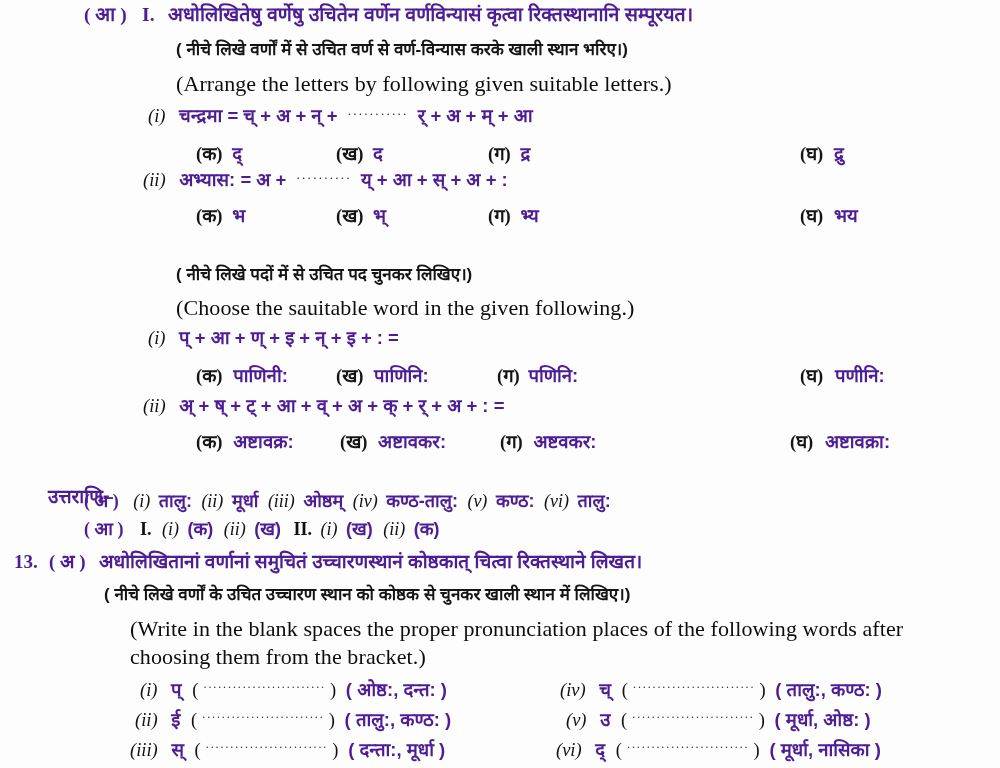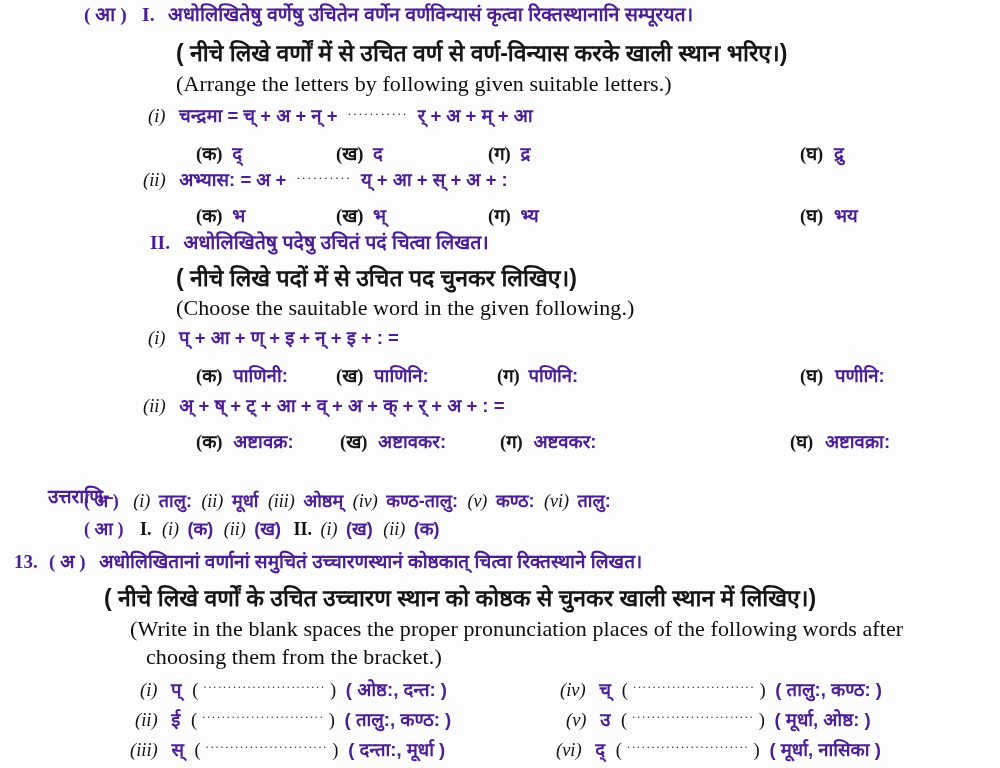--- a/index.html
+++ b/index.html
@@ -52,21 +52,21 @@
   .rn-b {
     font-family: "Liberation Serif", "DejaVu Serif", serif;
     font-weight: 700;
     font-style: normal;
   }
   .paren {
     font-family: "Liberation Serif", "DejaVu Serif", serif;
   }
   
   .s-head   { font-size: 19.5px; }
-  .s-sub    { font-size: 23px; }
+  .s-sub    { font-size: 17px; }
   .s-eng    { font-size: 22px; }
   .s-item   { font-size: 18.5px; }
   .s-ans    { font-size: 18px; }
   .s-q      { font-size: 19px; }
 
   
   .optrow {
     position: absolute;
     white-space: nowrap;
   }
@@ -151,24 +151,20 @@
     <span class="opt" style="left:488px;">
       <span class="paren dev-reg">(ग)</span>
       <span class="dev" style="margin-left:5px;">भ्य</span>
     </span>
     <span class="opt" style="left:800px;">
       <span class="paren dev-reg">(घ)</span>
       <span class="dev" style="margin-left:6px;">भय</span>
     </span>
   </div>
 
-  <div class="row dev s-head" style="left:150px; top:232px;">
-    <span class="rn-b">II.</span>
-    <span style="margin-left:8px;">अधोलिखितेषु पदेषु उचितं पदं चित्वा लिखत।</span>
-  </div>
 
   <div class="row dev-reg s-sub" style="left:176px; top:266px;">( नीचे लिखे पदों में से उचित पद चुनकर लिखिए।)</div>
 
   <div class="row eng s-eng" style="left:176px; top:296px;">(Choose the sauitable word in the given following.)</div>
 
   <div class="row s-item" style="left:148px; top:328px;">
     <span class="rn paren">(i)</span>
     <span class="dev" style="margin-left:9px;">प् + आ + ण् + इ + न् + इ + :   =</span>
   </div>
 
@@ -269,21 +265,21 @@
 
   <div class="row dev s-q" style="left:14px; top:552px;">
     <span class="rn-b">13.</span>
     <span class="paren" style="margin-left:6px;">( अ )</span>
     <span style="margin-left:8px;">अधोलिखितानां वर्णानां समुचितं उच्चारणस्थानं कोष्ठकात् चित्वा रिक्तस्थाने लिखत।</span>
   </div>
 
   <div class="row dev-reg s-sub" style="left:104px; top:586px;">( नीचे लिखे वर्णों के उचित उच्चारण स्थान को कोष्ठक से चुनकर खाली स्थान में लिखिए।)</div>
 
   <div class="row eng s-eng" style="left:130px; top:617px;">(Write in the blank spaces the proper pronunciation places of the following words after</div>
-  <div class="row eng s-eng" style="left:146px; top:645px;">choosing them from the bracket.)</div>
+  <div class="row eng s-eng" style="left:130px; top:645px;">choosing them from the bracket.)</div>
 
   <div class="blankitem" style="left:140px; top:676px;">
     <span class="rn paren">(i)</span>
     <span class="dev" style="margin-left:9px;">प्</span>
     <span class="paren" style="margin-left:6px;">(</span>
     <span class="dots-long">·························</span>
     <span class="paren">)</span>
     <span class="dev" style="margin-left:5px;">( ओष्ठ:, दन्त: )</span>
   </div>
 

